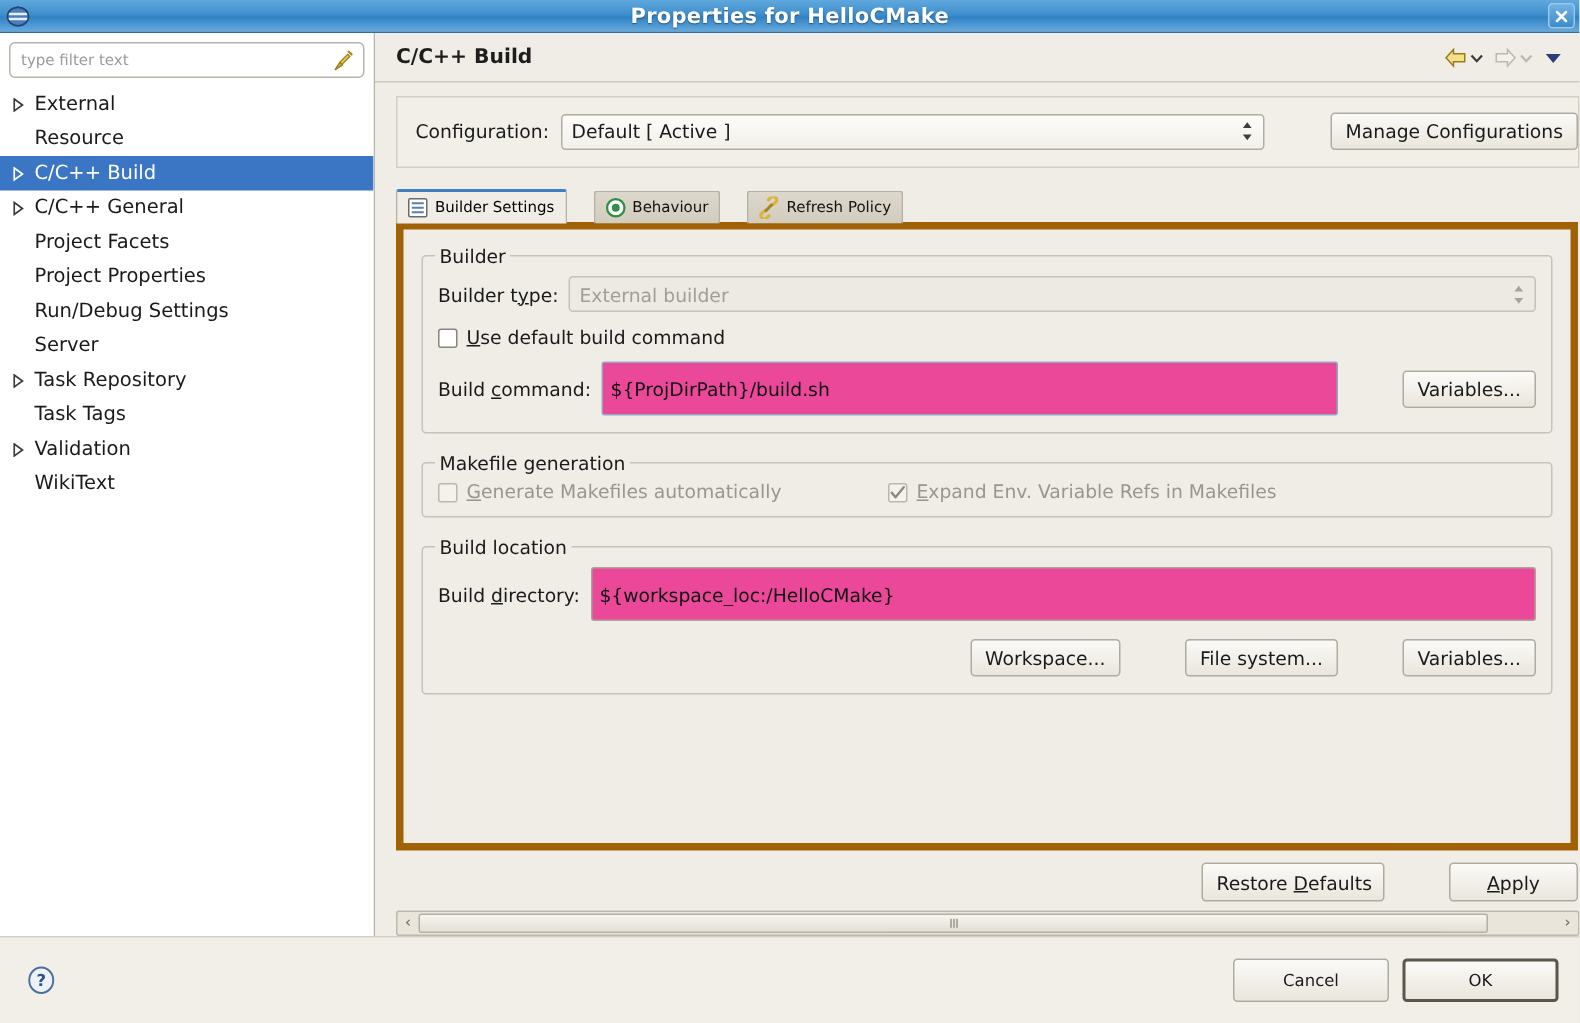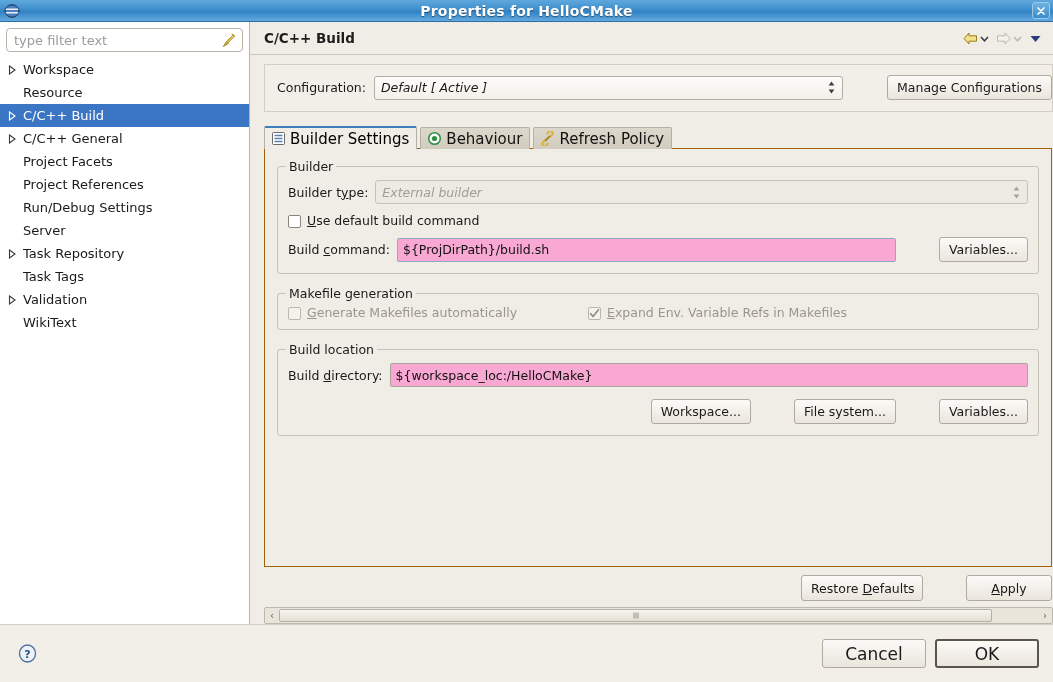--- a/index.html
+++ b/index.html
@@ -62,21 +62,21 @@
     position: relative;
     height: 24px;
     border: 1px solid #b9b4a9;
     border-radius: 4px;
     background: #fff;
     display: flex; align-items: center;
   }
   .filter-box input {
     border: 0; outline: none; background: transparent;
     font-family: "DejaVu Sans", "Liberation Sans", sans-serif;
-    font-size: 13px; color: #333;
+    font-size: 10px; color: #333;
     padding: 0 24px 0 7px; width: 100%; height: 100%;
   }
   .filter-box input::placeholder { color: #9b9b9b; }
   .broom-icon { position: absolute; right: 5px; top: 3px; width: 17px; height: 17px; }
 
   .tree { flex: 1 1 auto; overflow: hidden; padding-top: 2px; background:#fff; }
   .tree-row {
     height: 23px; display: flex; align-items: center;
     font-size: 13px; color: #1a1a1a; cursor: default;
     padding-left: 4px;
@@ -124,59 +124,59 @@
   }
   .config-label { font-size: 12.5px; color: #1a1a1a; white-space: nowrap; }
   .combo {
     flex: 1 1 auto; min-width: 0;
     height: 24px;
     border: 1px solid #b3aea3; border-radius: 3px;
     background: linear-gradient(to bottom,#fdfcfa,#f3f0e9);
     display: flex; align-items: center;
     padding: 0 6px;
     font-size: 12.5px; color: #1a1a1a;
-    position: relative; cursor: pointer; font-style: italic;
+    position: relative; cursor: pointer;
   }
   .combo .spin { margin-left: auto; width: 9px; height: 15px; }
   .btn {
     height: 25px;
     border: 1px solid #b0aba0; border-radius: 3px;
     background: linear-gradient(to bottom,#fbfaf7,#eae6dd);
     font-family: "DejaVu Sans", "Liberation Sans", sans-serif;
     font-size: 12.5px; color: #1a1a1a;
     padding: 0 9px; cursor: pointer; white-space: nowrap; margin-left: 36px;
   }
 
   
   .tabstrip {
     display: flex; align-items: flex-end;
     margin-top: 14px; height: 23px;
     position: relative; z-index: 2;
   }
   .tab {
     display: flex; align-items: center; gap: 4px;
     height: 22px; padding: 0 7px 0 6px;
-    font-size: 15px; color: #111;
+    font-size: 10px; color: #111;
     border: 1px solid #b5b0a5;
     border-bottom: none;
     border-radius: 2px 2px 0 0;
     background: linear-gradient(to bottom,#ddd8cc,#d2ccbe);
-    cursor: pointer; margin-right: 3px;
+    cursor: pointer; margin-right: 18px;
   }
   .tab.active {
     background: #f0ede6;
     border-top: 2px solid #3f7fc1;
     height: 23px;
     color: #000;
   }
   .tab-icon { width: 15px; height: 15px; flex: 0 0 15px; }
 
   .tabpanel {
     flex: 1 1 auto; min-height: 0;
-    border: 1px solid #a16207;
+    border: 5px solid #a16207;
     background: #f0ede6;
     margin-top: -1px;
     padding: 10px 12px 0 12px;
     display: flex; flex-direction: column;
     position: relative;
   }
 
   
   .group { position: relative; margin-bottom: 12px; padding: 0; }
   .group-frame {
@@ -186,23 +186,23 @@
   }
   .group-title {
     position: absolute; top: 0; left: 9px;
     background: #f0ede6; padding: 0 3px;
     font-size: 12.5px; color: #1a1a1a;
   }
   .field-row { display: flex; align-items: center; gap: 7px; margin-bottom: 9px; }
   .field-row:last-child { margin-bottom: 0; }
   .field-label { font-size: 12.5px; color: #1a1a1a; white-space: nowrap; }
   .text-input {
-    flex: 1 1 auto; min-width: 0; height: 24px;
+    flex: 1 1 auto; min-width: 0; height: 36px;
     border: 1px solid #8fa9c4; border-radius: 2px;
-    background: #f9a8d4;
+    background: #ec4899;
     font-family: "DejaVu Sans", "Liberation Sans", sans-serif;
     font-size: 12.5px; color: #111;
     padding: 0 5px; outline: none;
   }
   .text-input.plain { border: 1px solid #aaa49a; }
   .combo.disabled {
     background: #eceae3; color: #a29e95;
     border-color: #c6c1b6;
   }
   .checkline { display: flex; align-items: flex-end; gap: 6px; }
@@ -258,21 +258,21 @@
     padding: 0 14px 0 18px;
   }
   .help-icon { width: 19px; height: 19px; cursor: pointer; }
   .footer-spacer { flex: 1 1 auto; }
   .footer-btns { display: flex; gap: 9px; }
   .btn-lg {
     width: 104px; height: 29px;
     border: 1px solid #b0aba0; border-radius: 3px;
     background: linear-gradient(to bottom,#fbfaf7,#eae6dd);
     font-family: "DejaVu Sans", "Liberation Sans", sans-serif;
-    font-size: 17px; color: #1a1a1a; cursor: pointer;
+    font-size: 11px; color: #1a1a1a; cursor: pointer;
   }
   .btn-lg.default { border: 2px solid #5c564a; }
 </style>
 </head>
 <body>
 
 <div class="dialog">
 
   <div class="titlebar">
     <span class="title-icon">
@@ -307,21 +307,21 @@
         </div>
       </div>
       <div class="tree">
 
       <div class="tree-row">
             <span class="twisty">
               <svg width="9" height="10" viewBox="0 0 9 10">
                 <path d="M1.5 1 L7 5 L1.5 9 Z" fill="none" stroke="#3a3a3a" stroke-width="1.1"></path>
               </svg>
             </span>
-            <span class="tree-label">Workspace</span>
+            <span class="tree-label">External</span>
           </div>
           <div class="tree-row">
             <span class="twisty"></span>
             <span class="tree-label">Resource</span>
           </div>
           <div class="tree-row selected">
             <span class="twisty">
               <svg width="9" height="10" viewBox="0 0 9 10">
                 <path d="M1.5 1 L7 5 L1.5 9 Z" fill="none" stroke="#ffffff" stroke-width="1.1"></path>
               </svg>
@@ -335,21 +335,21 @@
               </svg>
             </span>
             <span class="tree-label">C/C++ General</span>
           </div>
           <div class="tree-row">
             <span class="twisty"></span>
             <span class="tree-label">Project Facets</span>
           </div>
           <div class="tree-row">
             <span class="twisty"></span>
-            <span class="tree-label">Project References</span>
+            <span class="tree-label">Project Properties</span>
           </div>
           <div class="tree-row">
             <span class="twisty"></span>
             <span class="tree-label">Run/Debug Settings</span>
           </div>
           <div class="tree-row">
             <span class="twisty"></span>
             <span class="tree-label">Server</span>
           </div>
           <div class="tree-row">

